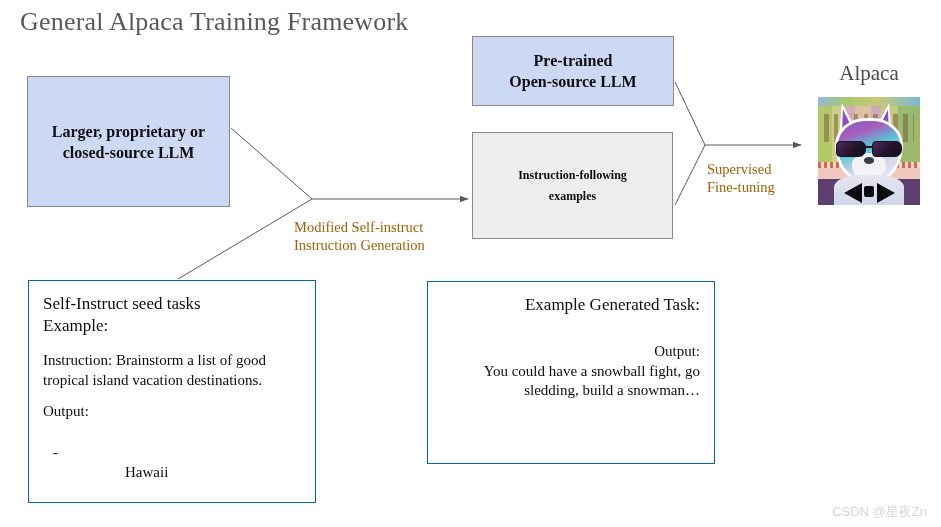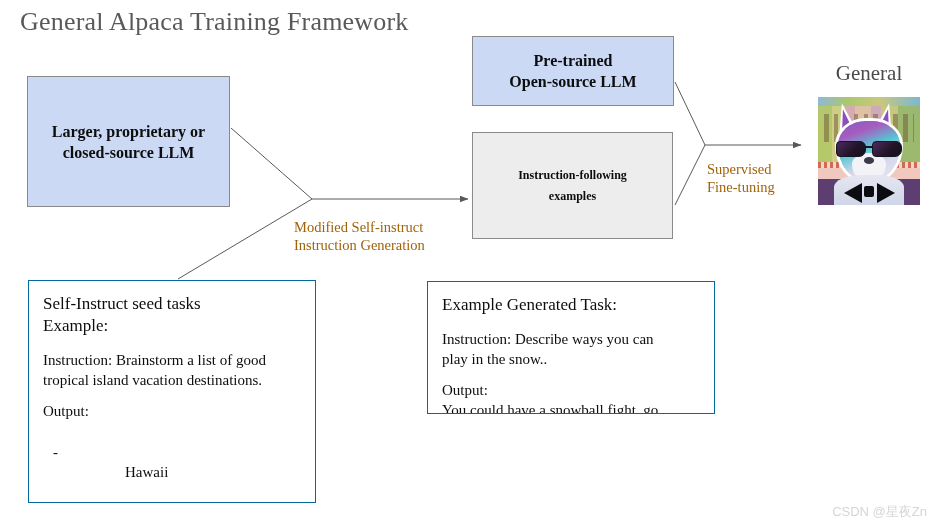--- a/index.html
+++ b/index.html
@@ -66,21 +66,21 @@
     box-sizing: border-box;
     border: 1px solid #0369a1;
     background: #ffffff;
     padding: 12px 14px 10px 14px;
     font-size: 15px;
     line-height: 20px;
     color: #0d0d0d;
     overflow: hidden;
   }
   #card-seed-tasks { left: 28px; top: 280px; width: 288px; height: 223px; }
-  #card-generated-task { left: 427px; top: 281px; width: 288px; height: 133px; }
+  #card-generated-task { left: 427px; top: 281px; width: 288px; height: 183px; text-align: right; }
 
   .card-title { font-size: 17px; line-height: 22px; white-space: pre-line; margin: 0 0 0 0; }
   .card-para { font-size: 15px; line-height: 19.5px; white-space: pre-line; margin: 0; }
   .spacer-sm { height: 14px; }
   .spacer-xs { height: 12px; }
 
   ul.bullets { list-style: none; margin: 0; padding: 0; }
   ul.bullets li {
     font-size: 15px;
     line-height: 20px;
@@ -302,29 +302,27 @@
         
         
       </li>
 
     </ul>
   </div>
 
   <div class="card" id="card-generated-task">
     <div class="card-title">Example Generated Task:</div>
     <div class="spacer-sm"></div>
-    <div class="card-para">Instruction: Describe ways you can
-play in the snow..</div>
     <div class="spacer-xs"></div>
     <div class="card-para">Output:</div>
     <div class="card-para">You could have a snowball fight, go
 sledding, build a snowman…</div>
   </div>
 
-  <div id="alpaca-title">General</div>
+  <div id="alpaca-title">Alpaca</div>
 
   <div id="alpaca-image">
     <div class="bg-sky"></div>
     <div class="bg-buildings"></div>
     <div class="bg-windows"></div>
     <div class="bg-railing"></div>
     <div class="bg-street"></div>
     <div class="bg-wall"></div>
     <div class="ear left"></div>
     <div class="ear right"></div>

